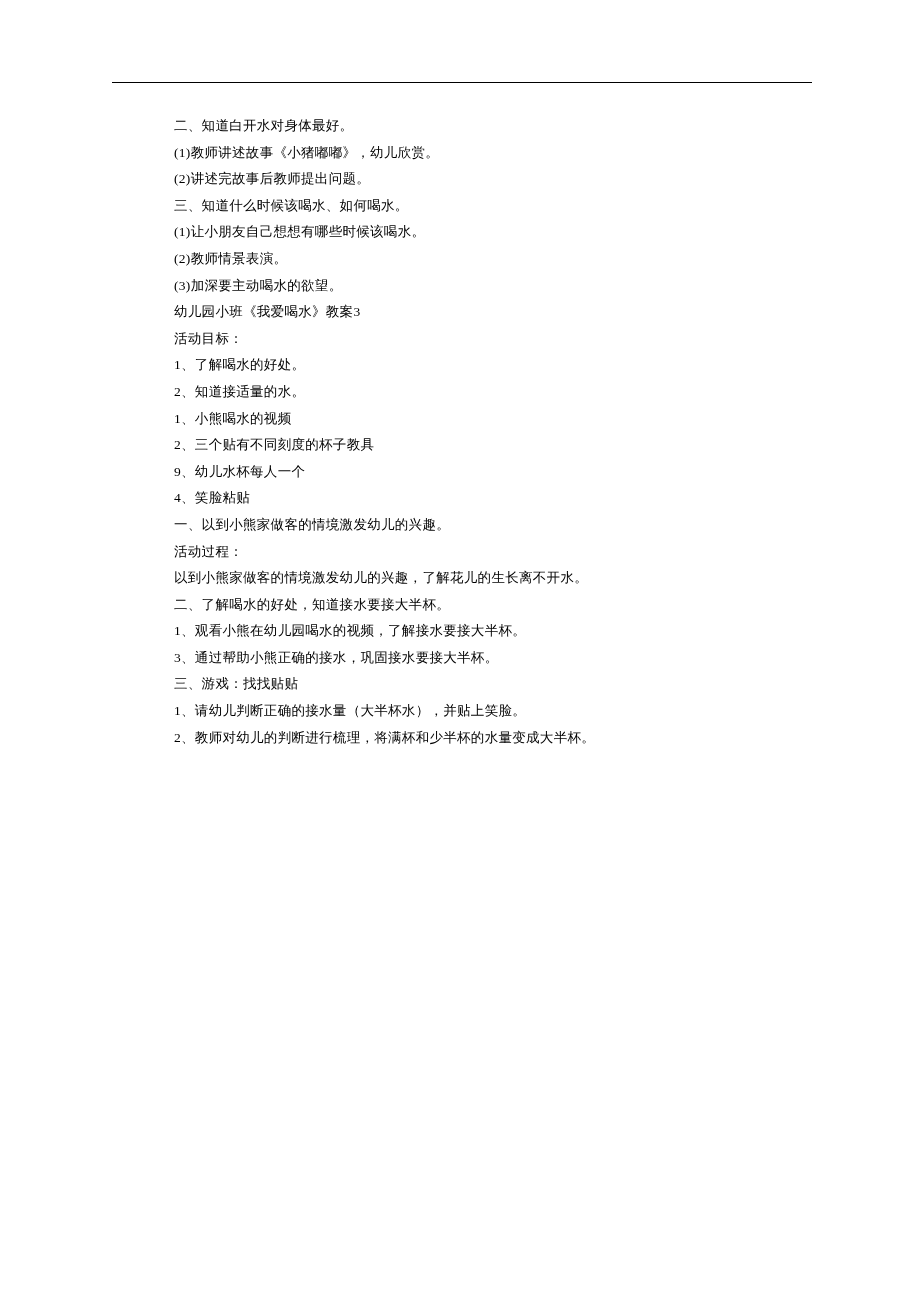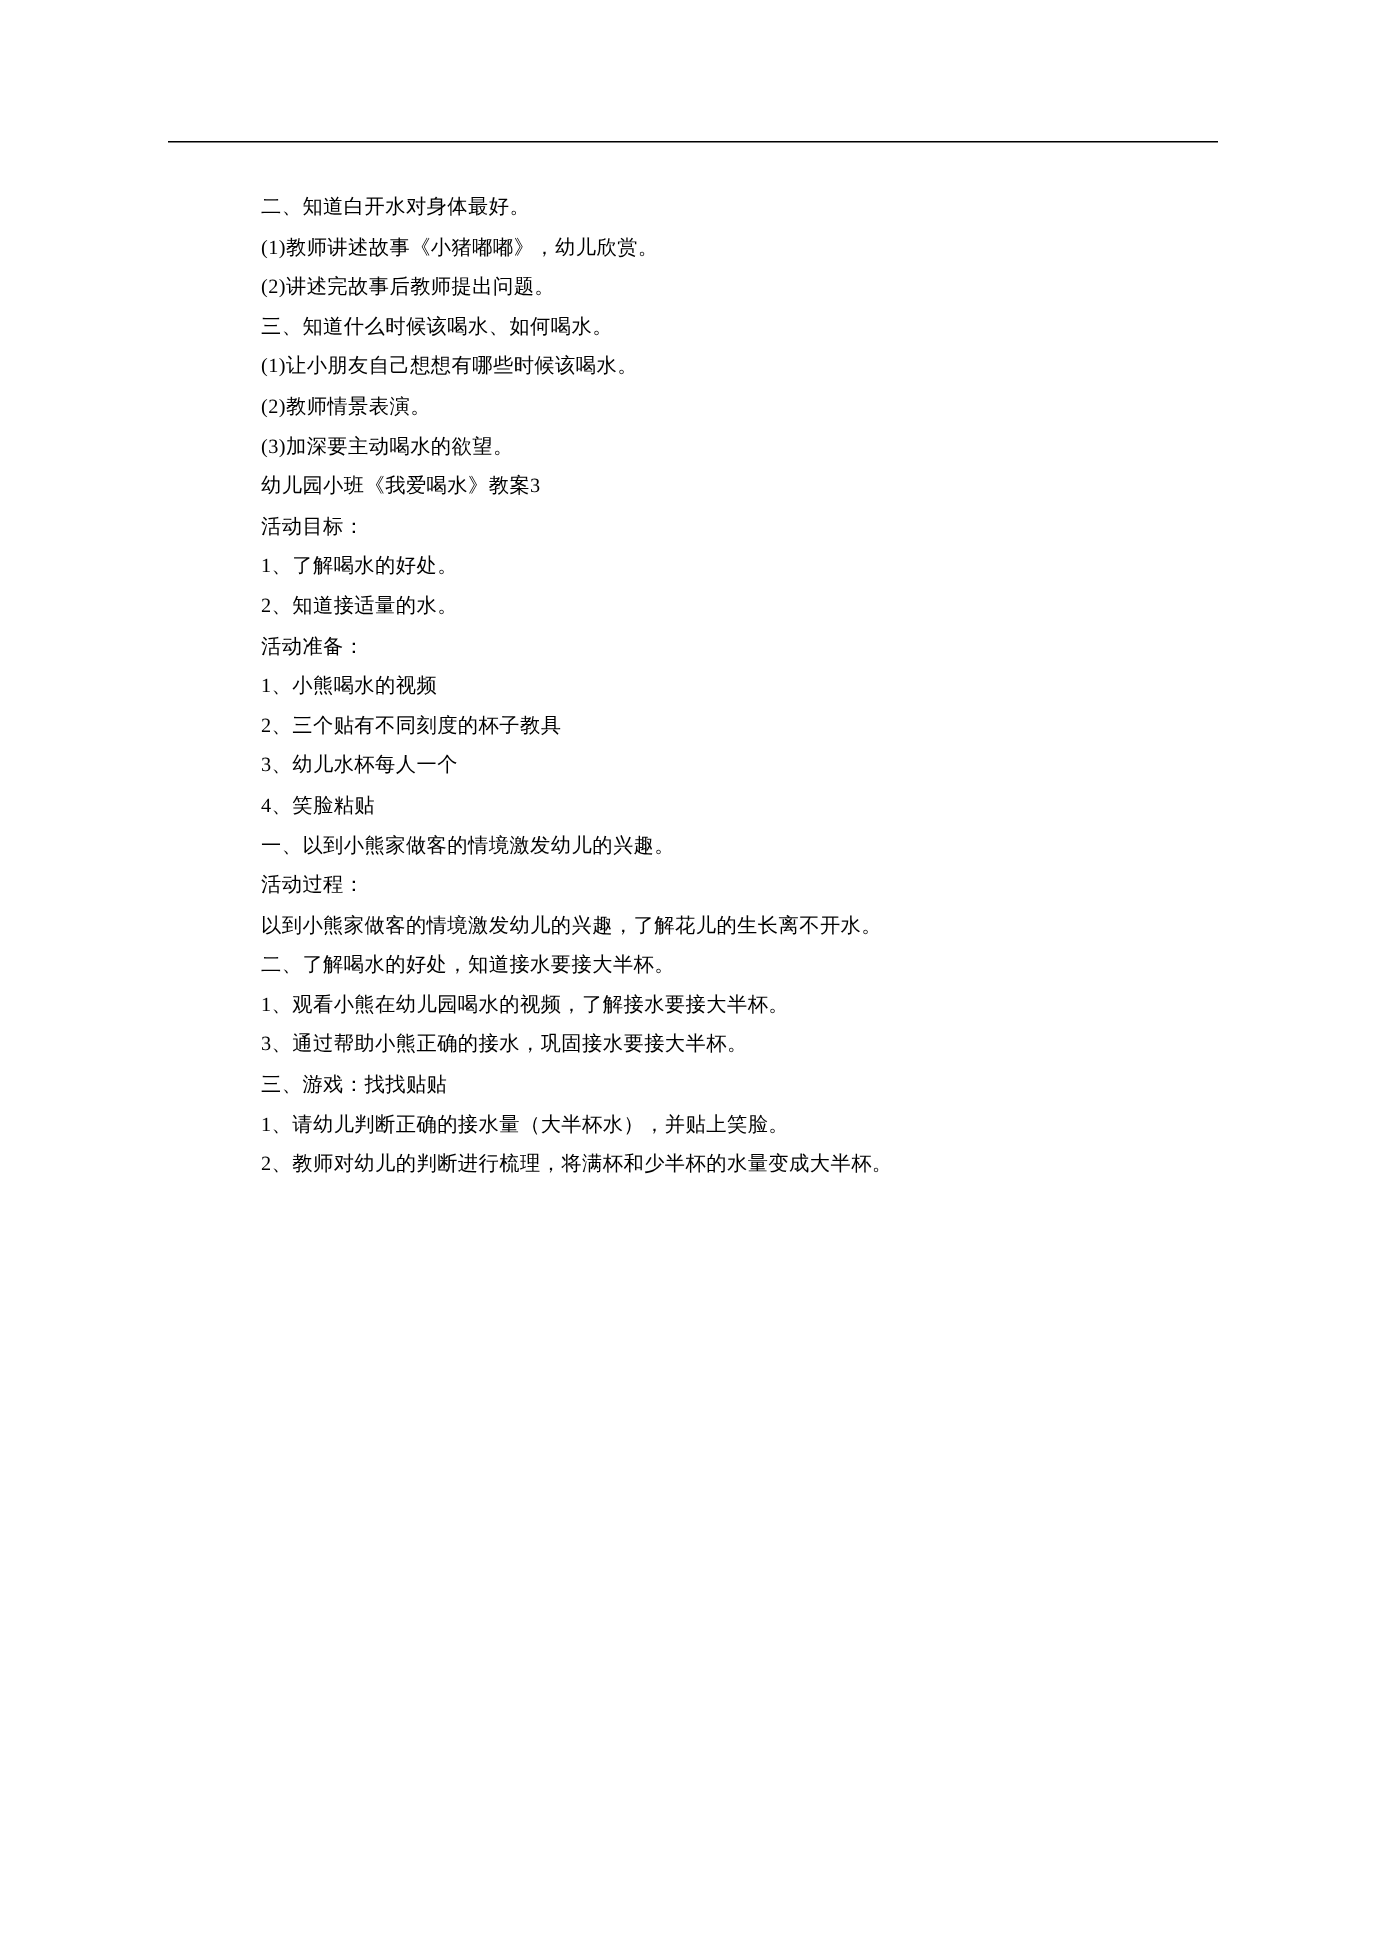--- a/index.html
+++ b/index.html
@@ -9,21 +9,21 @@
     }
     body {
       width: 920px;
       height: 1302px;
       background: #ffffff;
       font-family: "SimSun", "宋体", serif;
       position: relative;
     }
     .page-container {
       position: absolute;
-      top: 12px;
+      top: 0;
       left: 0;
       width: 732px;
       padding: 82px 109px 0 109px;
     }
     .horizontal-rule {
       border: none;
       border-top: 1px solid #000000;
       margin-bottom: 26px;
       width: 700px;
       margin-left: 3px;
@@ -50,24 +50,23 @@
     <p class="line">(1)教师讲述故事《小猪嘟嘟》，幼儿欣赏。</p>
     <p class="line">(2)讲述完故事后教师提出问题。</p>
     <p class="line">三、知道什么时候该喝水、如何喝水。</p>
     <p class="line">(1)让小朋友自己想想有哪些时候该喝水。</p>
     <p class="line">(2)教师情景表演。</p>
     <p class="line">(3)加深要主动喝水的欲望。</p>
     <p class="line">幼儿园小班《我爱喝水》教案3</p>
     <p class="line">活动目标：</p>
     <p class="line">1、了解喝水的好处。</p>
     <p class="line">2、知道接适量的水。</p>
-    <p class="line">活动准备：</p>
     <p class="line">1、小熊喝水的视频</p>
     <p class="line">2、三个贴有不同刻度的杯子教具</p>
-    <p class="line">3、幼儿水杯每人一个</p>
+    <p class="line">9、幼儿水杯每人一个</p>
     <p class="line">4、笑脸粘贴</p>
     <p class="line">一、以到小熊家做客的情境激发幼儿的兴趣。</p>
     <p class="line">活动过程：</p>
     <p class="line">以到小熊家做客的情境激发幼儿的兴趣，了解花儿的生长离不开水。</p>
     <p class="line">二、了解喝水的好处，知道接水要接大半杯。</p>
     <p class="line">1、观看小熊在幼儿园喝水的视频，了解接水要接大半杯。</p>
     <p class="line">3、通过帮助小熊正确的接水，巩固接水要接大半杯。</p>
     <p class="line">三、游戏：找找贴贴</p>
     <p class="line">1、请幼儿判断正确的接水量（大半杯水），并贴上笑脸。</p>
     <p class="line">2、教师对幼儿的判断进行梳理，将满杯和少半杯的水量变成大半杯。</p>

